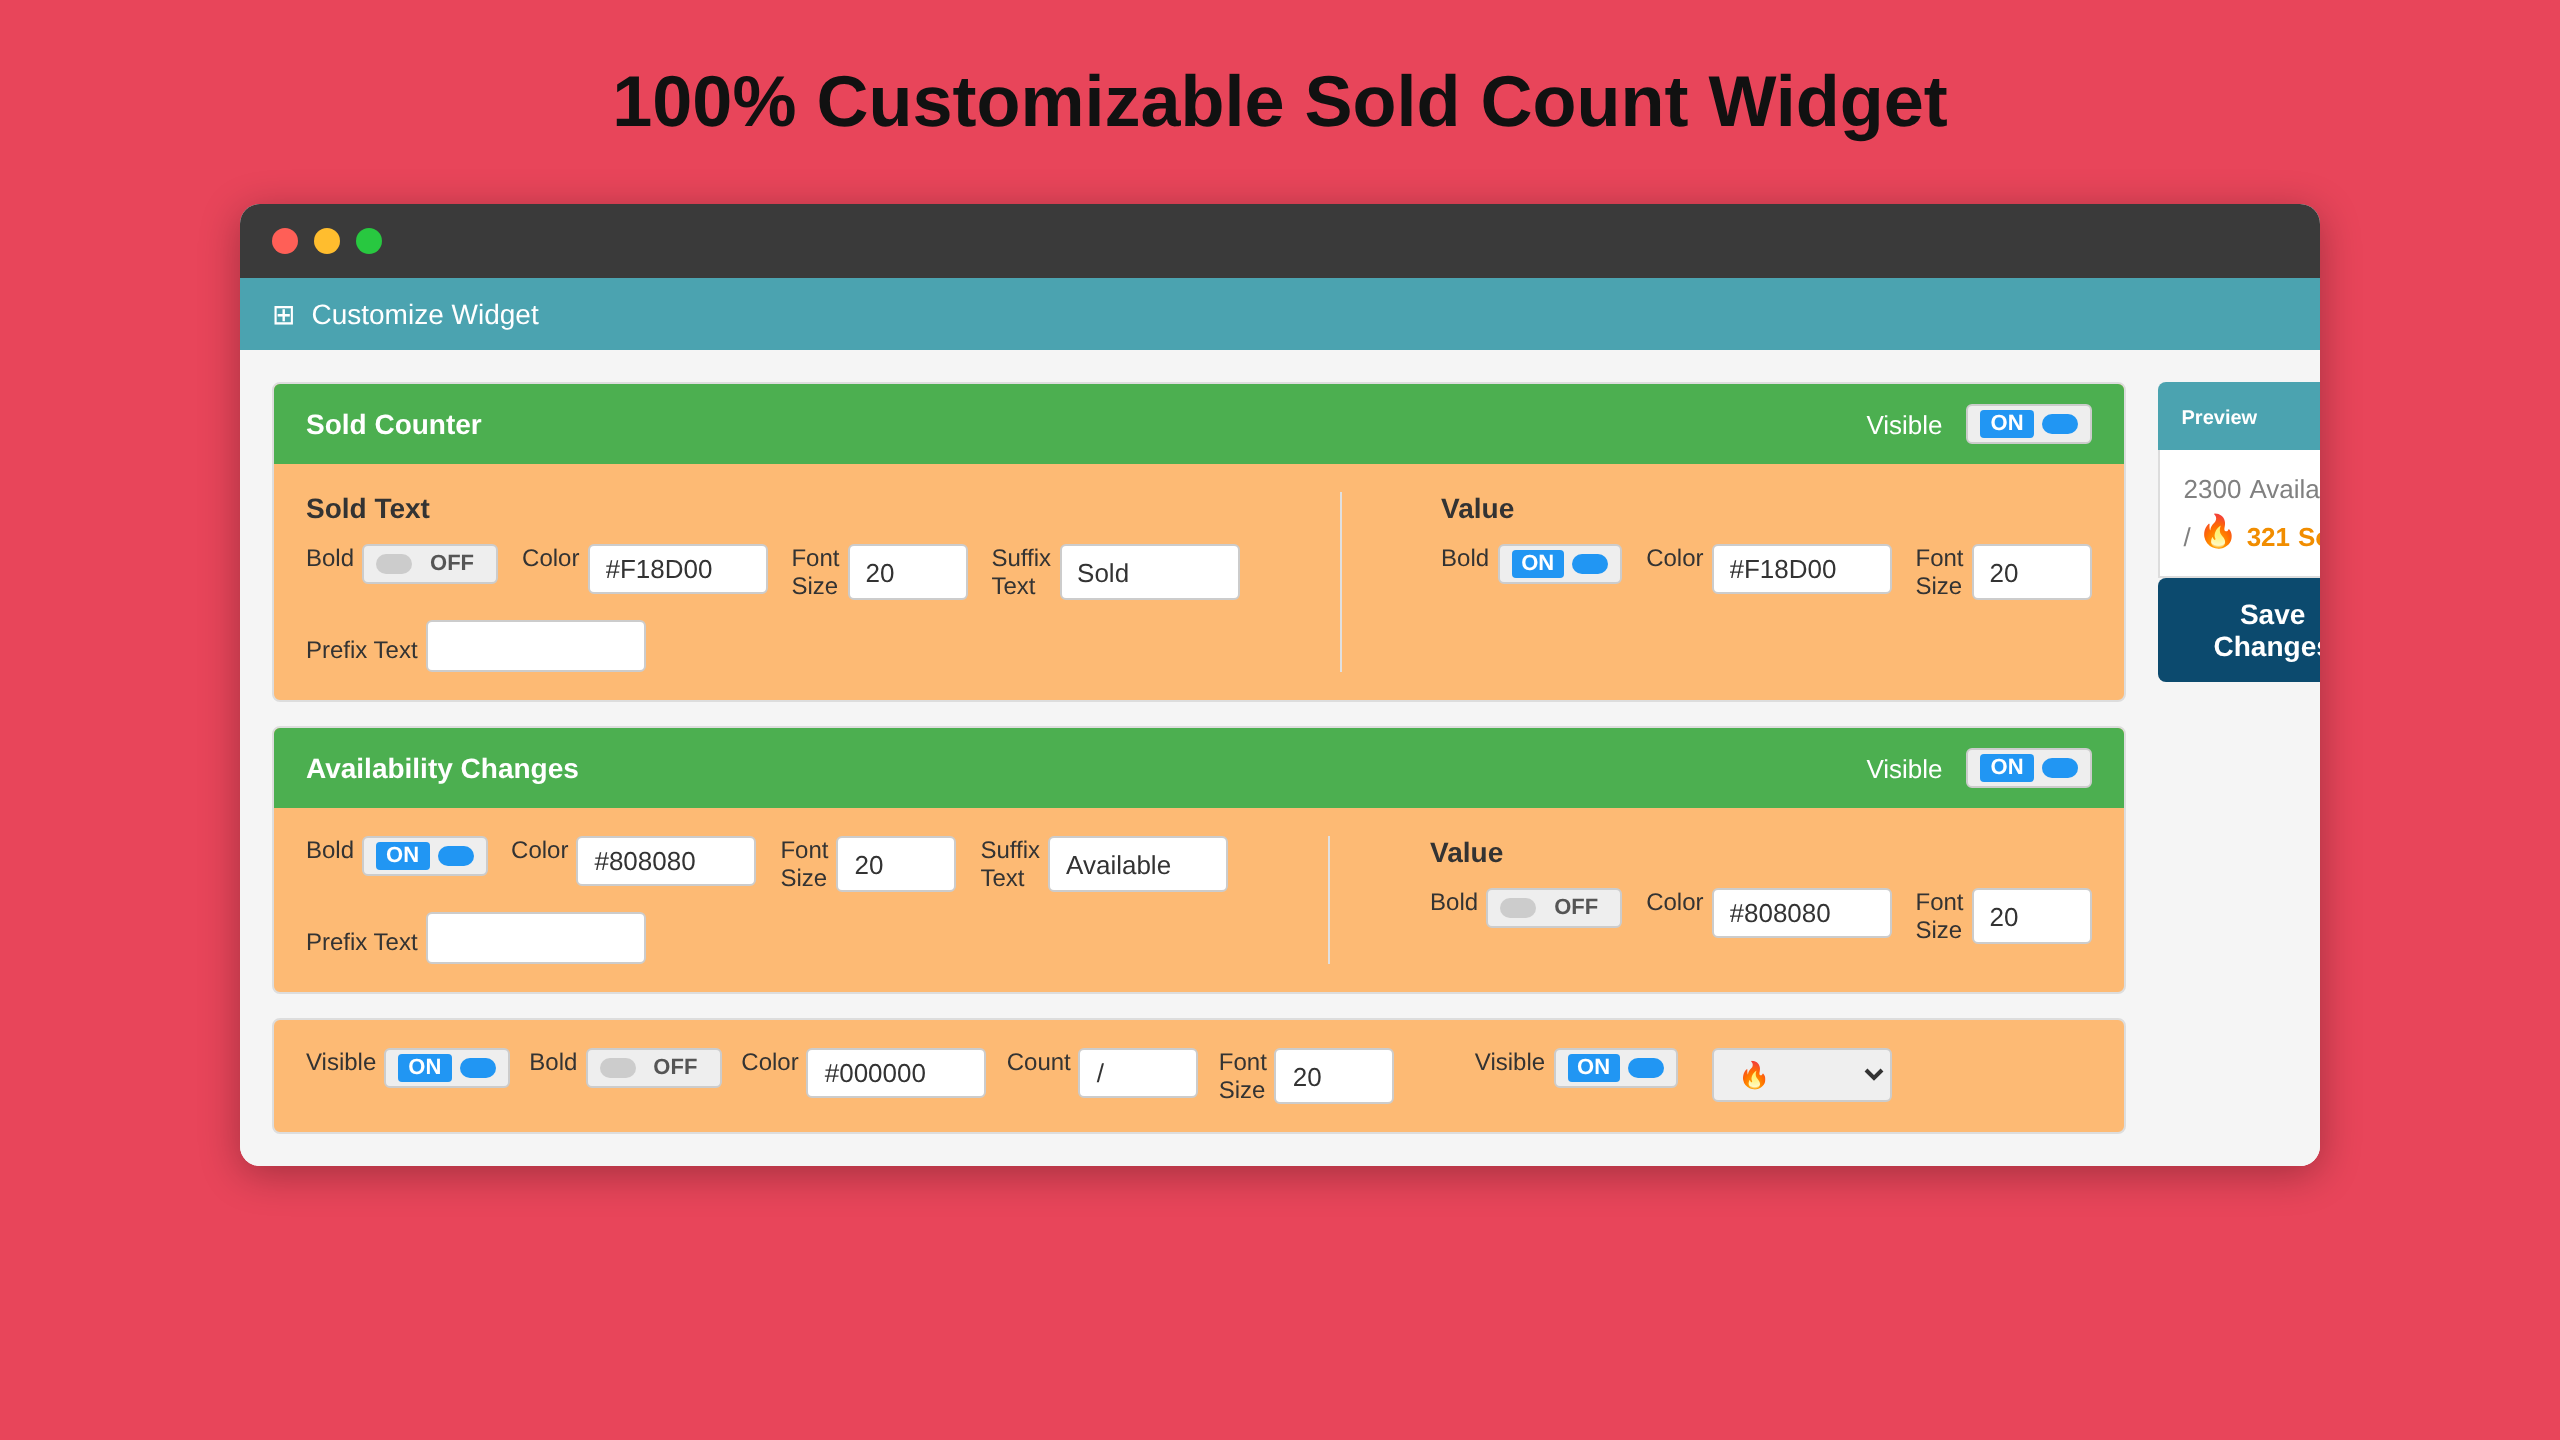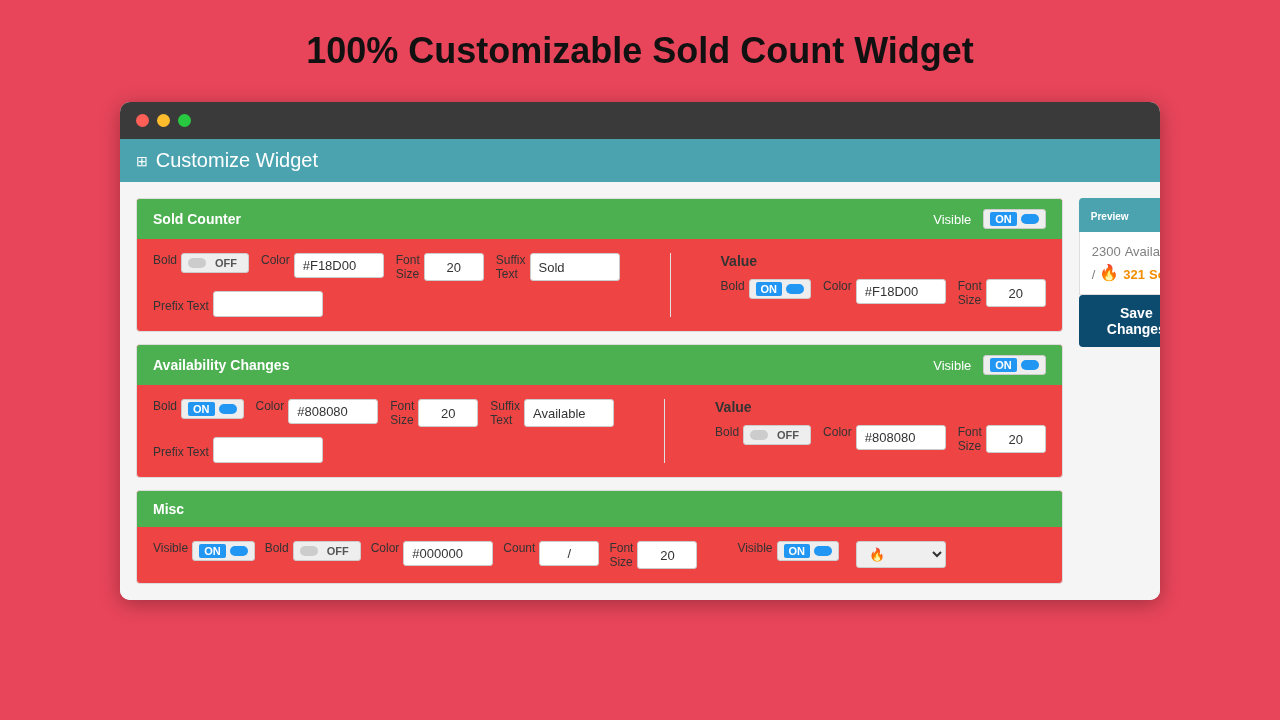--- a/index.html
+++ b/index.html
@@ -47,37 +47,37 @@
       display: flex;
       align-items: center;
       gap: 8px;
     }
     .browser-toolbar-icon {
       color: #fff;
       font-size: 14px;
     }
     .browser-toolbar-title {
       color: #fff;
-      font-size: 20px;
+      font-size: 14px;
       font-weight: 500;
     }
     .browser-content {
       background: #f5f5f5;
       padding: 16px;
       display: flex;
       gap: 16px;
     }
     .main-panel {
       flex: 1;
       display: flex;
       flex-direction: column;
       gap: 12px;
     }
     .section {
-      background: #ef4444;
+      background: #fdba74;
       border-radius: 4px;
       overflow: hidden;
       border: 1px solid #ddd;
     }
     .section-header {
       background: #4CAF50;
       padding: 10px 16px;
       display: flex;
       align-items: center;
       justify-content: space-between;
@@ -125,21 +125,21 @@
       font-weight: 500;
     }
     .field-input {
       border: 1px solid #ccc;
       border-radius: 3px;
       padding: 4px 8px;
       font-size: 13px;
       color: #333;
       outline: none;
     }
-    .input-sm { width: 60px; text-align: center; }
+    .input-sm { width: 60px; }
     .input-md { width: 90px; }
     .toggle-btn-off {
       display: inline-flex;
       align-items: center;
       background: #eee;
       border-radius: 3px;
       padding: 2px 6px;
       gap: 4px;
       border: 1px solid #ccc;
       cursor: pointer;
@@ -315,20 +315,21 @@
             <span class="visible-label">Visible</span>
             <div class="toggle-btn-on">
               <span class="toggle-text">ON</span>
               <div class="toggle-track-inner"></div>
             </div>
           </div>
         </div>
         <div class="section-body">
           <div class="two-col">
             <div class="col-section">
+              <div class="col-title">Sold Text</div>
               <div class="field-row">
                 <div class="field-group">
                   <span class="field-label">Bold</span>
                   <div class="toggle-btn-off">
                     <div class="toggle-track-inner"></div>
                     <span class="toggle-text-off">OFF</span>
                   </div>
                 </div>
                 <div class="field-group">
                   <span class="field-label">Color</span>
@@ -432,23 +433,20 @@
                   <span class="field-label">Font Size</span>
                   <input class="field-input input-sm" type="text" value="20" style="">
                 </div>
               </div>
             </div>
           </div>
         </div>
       </div>
 
       <div class="section">
-        <div class="section-header">
-          <span class="section-header-title">Misc</span>
-        </div>
         <div class="section-body">
           <div class="misc-fields">
             <div class="separator-section">
               <div class="field-row-inline">
                 <div class="field-group">
                   <span class="field-label">Visible</span>
                   <div class="toggle-btn-on">
                     <span class="toggle-text">ON</span>
                     <div class="toggle-track-inner"></div>
                   </div>

